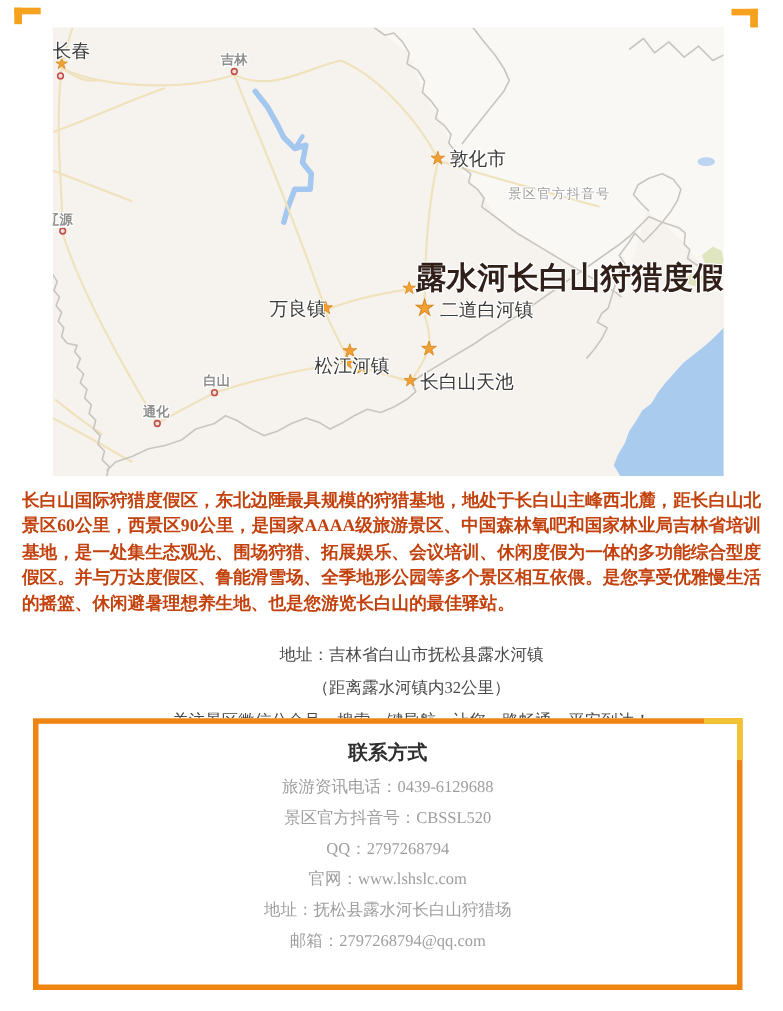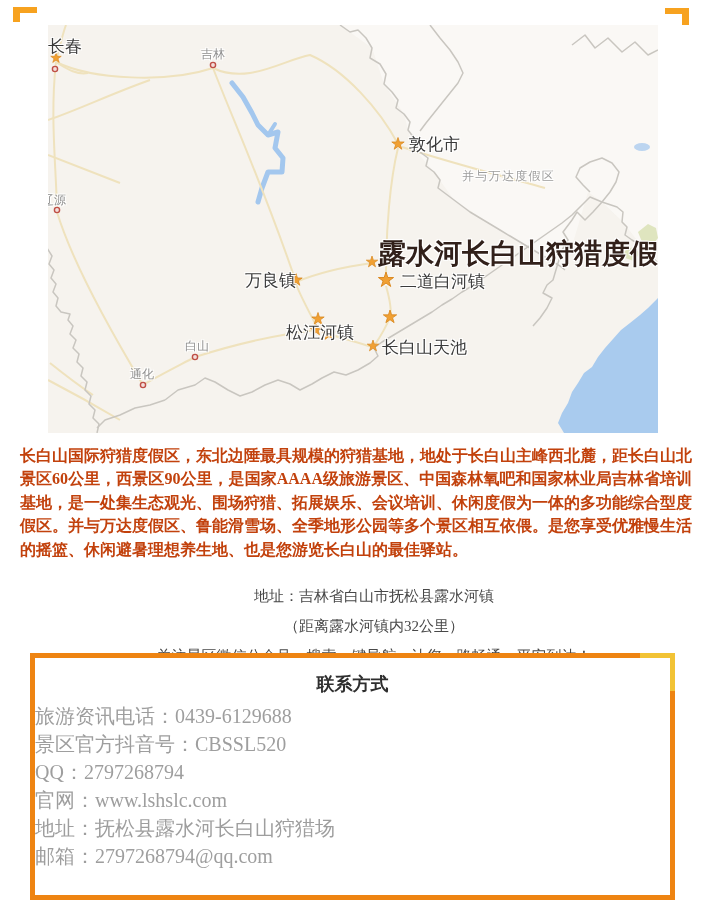--- a/index.html
+++ b/index.html
@@ -13,21 +13,21 @@
   .corner-tl{left:13px;top:7px;width:24px;height:15px;border-top:6px solid #f7a21f;border-left:7px solid #f7a21f;}
   .corner-tr{left:665px;top:8px;width:24px;height:17px;border-top:6px solid #f7a21f;border-right:7px solid #f7a21f;}
   
   .map{position:absolute;left:48px;top:25px;width:610px;height:408px;background:#f6f3ee;overflow:hidden;}
   .map svg{position:absolute;left:0;top:0;}
   .map-label{
     position:absolute;white-space:nowrap;color:#3a3a3a;font-size:17px;
     text-shadow:1px 1px 0 #fff,-1px -1px 0 #fff,1px -1px 0 #fff,-1px 1px 0 #fff;
     line-height:14px;
   }
-  .map-label.minor{color:#8f8f8f;font-size:12px;}
+  .map-label.minor{color:#8f8f8f;font-size:12px;font-weight:bold;}
   .map-label.region{color:#9d9d9d;font-size:12px;letter-spacing:1.3px;}
   .map-label.resort{color:#31201a;font-size:28px;font-weight:bold;letter-spacing:0px;line-height:21px;}
   
   .intro{
     position:absolute;left:20px;top:444px;width:672px;
     font-size:16px;font-weight:bold;color:#c2410c;line-height:23.4px;
     text-align:justify;
   }
   
   .address{
@@ -38,21 +38,21 @@
   .contact-box{
     position:absolute;left:30px;top:653px;width:645px;height:247px;
     box-sizing:border-box;border:5px solid #ee8412;background:#fff;
   }
   .accent{position:absolute;background:#f2c335;}
   .accent-top{left:640px;top:653px;width:35px;height:5px;}
   .accent-right{left:670px;top:653px;width:5px;height:38px;}
   .contact-inner{padding-top:14px;}
   .contact-title{text-align:center;font-size:18px;font-weight:bold;color:#2e2e2e;height:24px;line-height:24px;}
   .contact-rows{margin-top:6px;}
-  .contact-row{text-align:left;font-size:20px;color:#9e9e9e;line-height:28px;}
+  .contact-row{text-align:center;font-size:15px;color:#9e9e9e;line-height:28px;}
 </style>
 </head>
 <body>
 
 <div class="corner corner-tl"></div>
 <div class="corner corner-tr"></div>
 
 <div class="map">
   <svg width="610" height="408" viewBox="0 0 610 408">
 
@@ -123,21 +123,21 @@
       <path transform="translate(270,294) scale(6.5)" d="M0,-1 L0.225,-0.309 0.951,-0.309 0.363,0.118 0.588,0.809 0,0.382 -0.588,0.809 -0.363,0.118 -0.951,-0.309 -0.225,-0.309 Z"></path>
       <path transform="translate(268,305) scale(6)" d="M0,-1 L0.225,-0.309 0.951,-0.309 0.363,0.118 0.588,0.809 0,0.382 -0.588,0.809 -0.363,0.118 -0.951,-0.309 -0.225,-0.309 Z"></path>
       <path transform="translate(281,309) scale(6.5)" d="M0,-1 L0.225,-0.309 0.951,-0.309 0.363,0.118 0.588,0.809 0,0.382 -0.588,0.809 -0.363,0.118 -0.951,-0.309 -0.225,-0.309 Z"></path>
       <path transform="translate(325,321) scale(6)" d="M0,-1 L0.225,-0.309 0.951,-0.309 0.363,0.118 0.588,0.809 0,0.382 -0.588,0.809 -0.363,0.118 -0.951,-0.309 -0.225,-0.309 Z"></path>
     </g>
   </svg>
 
   <div class="map-label" style="left:0px;top:15px;color:#3b3b3b;">长春</div>
   <div class="map-label minor" style="left:153px;top:22px;">吉林</div>
   <div class="map-label" style="left:361px;top:113px;">敦化市</div>
-  <div class="map-label region" style="left:414px;top:144px;">并与万达度假区</div>
+  <div class="map-label region" style="left:414px;top:144px;">景区官方抖音号</div>
   <div class="map-label minor" style="left:-6px;top:168px;">辽源</div>
   <div class="map-label resort" style="left:330px;top:218px;">露水河长白山狩猎度假区</div>
   <div class="map-label" style="left:352px;top:250px;">二道白河镇</div>
   <div class="map-label" style="left:197px;top:249px;">万良镇</div>
   <div class="map-label" style="left:207px;top:301px;margin-left:31px;">松江河镇</div>
   <div class="map-label" style="left:334px;top:316px;">长白山天池</div>
   <div class="map-label minor" style="left:137px;top:314px;">白山</div>
   <div class="map-label minor" style="left:82px;top:342px;">通化</div>
 </div>
 

